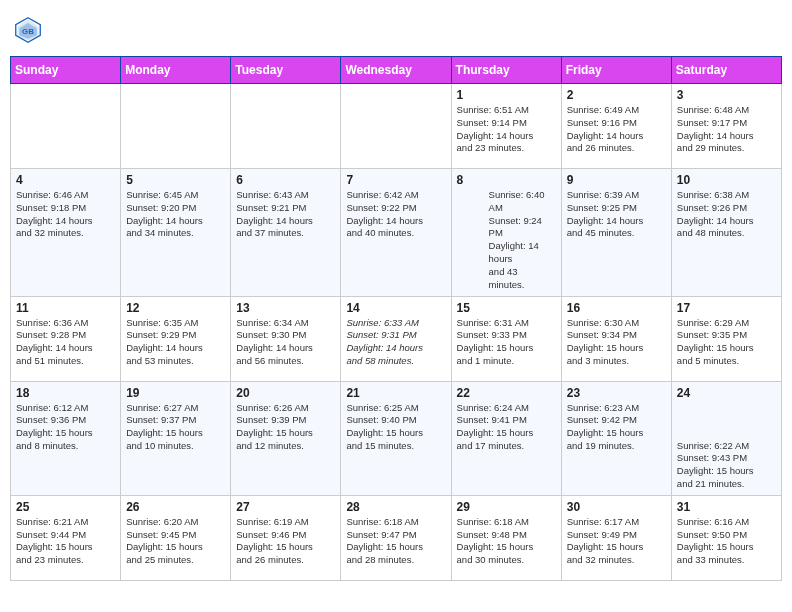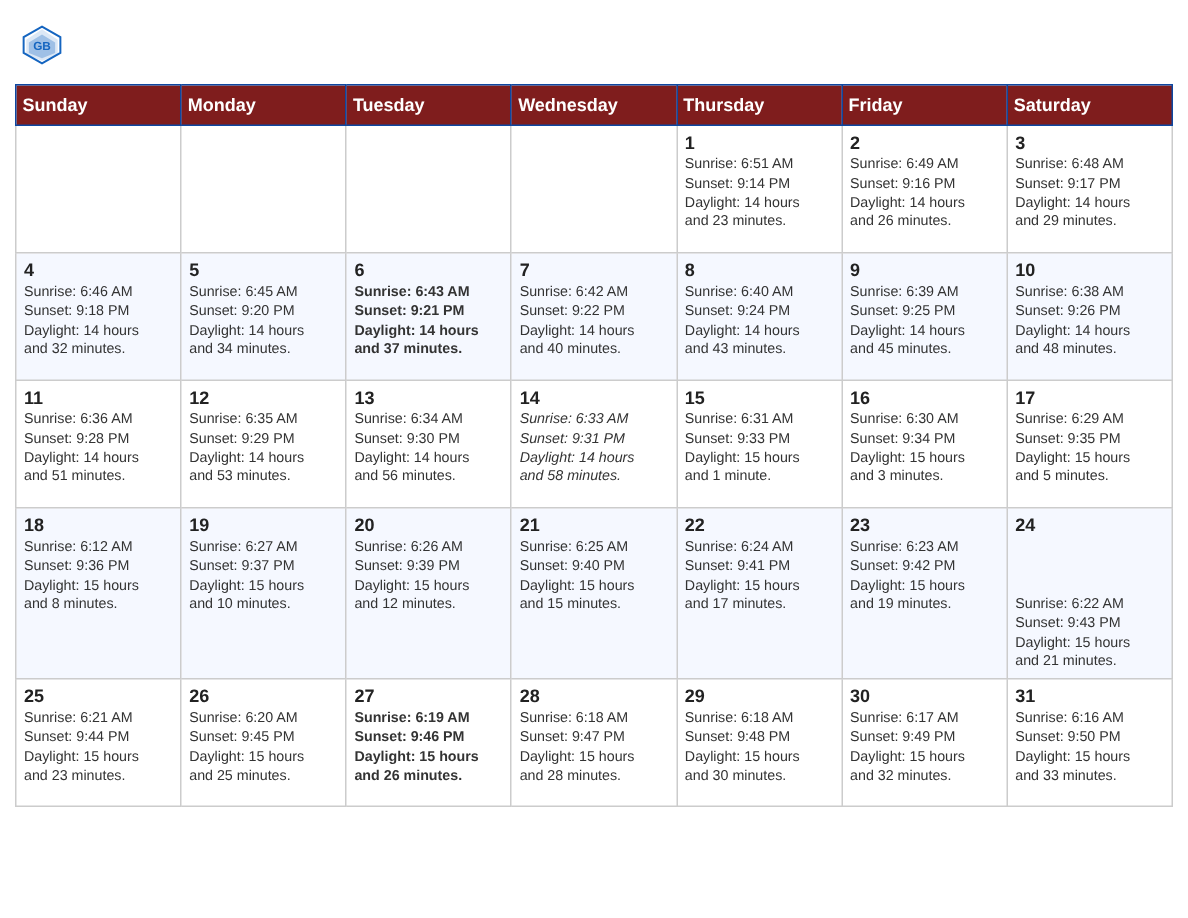--- a/index.html
+++ b/index.html
@@ -47,21 +47,21 @@
     .title-location {
       font-size: 14px;
       color: #555;
     }
     .calendar {
       width: 100%;
       border-collapse: collapse;
       border: 1px solid #ccc;
     }
     .calendar th {
-      background-color: #7f1d1d;
+      background-color: #d946ef;
       color: #fff;
       font-size: 12px;
       font-weight: bold;
       padding: 6px 4px;
       text-align: left;
       border: 1px solid #0d47a1;
     }
     .calendar td {
       vertical-align: top;
       border: 1px solid #ccc;
@@ -162,35 +162,35 @@
         </td>
         <td>
           <div class="day-number">5</div>
           <div class="day-info" style="white-space: pre-line;">Sunrise: 6:45 AM
 Sunset: 9:20 PM
 Daylight: 14 hours
 and 34 minutes.</div>
         </td>
         <td>
           <div class="day-number">6</div>
-          <div class="day-info" style="white-space: pre-line; font-weight: bold;">Sunrise: 6:43 AM
+          <div class="day-info" style="white-space: pre-line;">Sunrise: 6:43 AM
 Sunset: 9:21 PM
 Daylight: 14 hours
 and 37 minutes.</div>
         </td>
         <td>
           <div class="day-number">7</div>
           <div class="day-info" style="white-space: pre-line;">Sunrise: 6:42 AM
 Sunset: 9:22 PM
 Daylight: 14 hours
 and 40 minutes.</div>
         </td>
         <td>
           <div class="day-number">8</div>
-          <div class="day-info" style="white-space: pre-line;">Sunrise: 6:40 AM
+          <div class="day-info" style="white-space: pre-line; margin-left: 32px;">Sunrise: 6:40 AM
 Sunset: 9:24 PM
 Daylight: 14 hours
 and 43 minutes.</div>
         </td>
         <td>
           <div class="day-number">9</div>
           <div class="day-info" style="white-space: pre-line;">Sunrise: 6:39 AM
 Sunset: 9:25 PM
 Daylight: 14 hours
 and 45 minutes.</div>
@@ -315,21 +315,21 @@
         </td>
         <td>
           <div class="day-number">26</div>
           <div class="day-info" style="white-space: pre-line;">Sunrise: 6:20 AM
 Sunset: 9:45 PM
 Daylight: 15 hours
 and 25 minutes.</div>
         </td>
         <td>
           <div class="day-number">27</div>
-          <div class="day-info" style="white-space: pre-line; font-weight: bold;">Sunrise: 6:19 AM
+          <div class="day-info" style="white-space: pre-line;">Sunrise: 6:19 AM
 Sunset: 9:46 PM
 Daylight: 15 hours
 and 26 minutes.</div>
         </td>
         <td>
           <div class="day-number">28</div>
           <div class="day-info" style="white-space: pre-line;">Sunrise: 6:18 AM
 Sunset: 9:47 PM
 Daylight: 15 hours
 and 28 minutes.</div>

